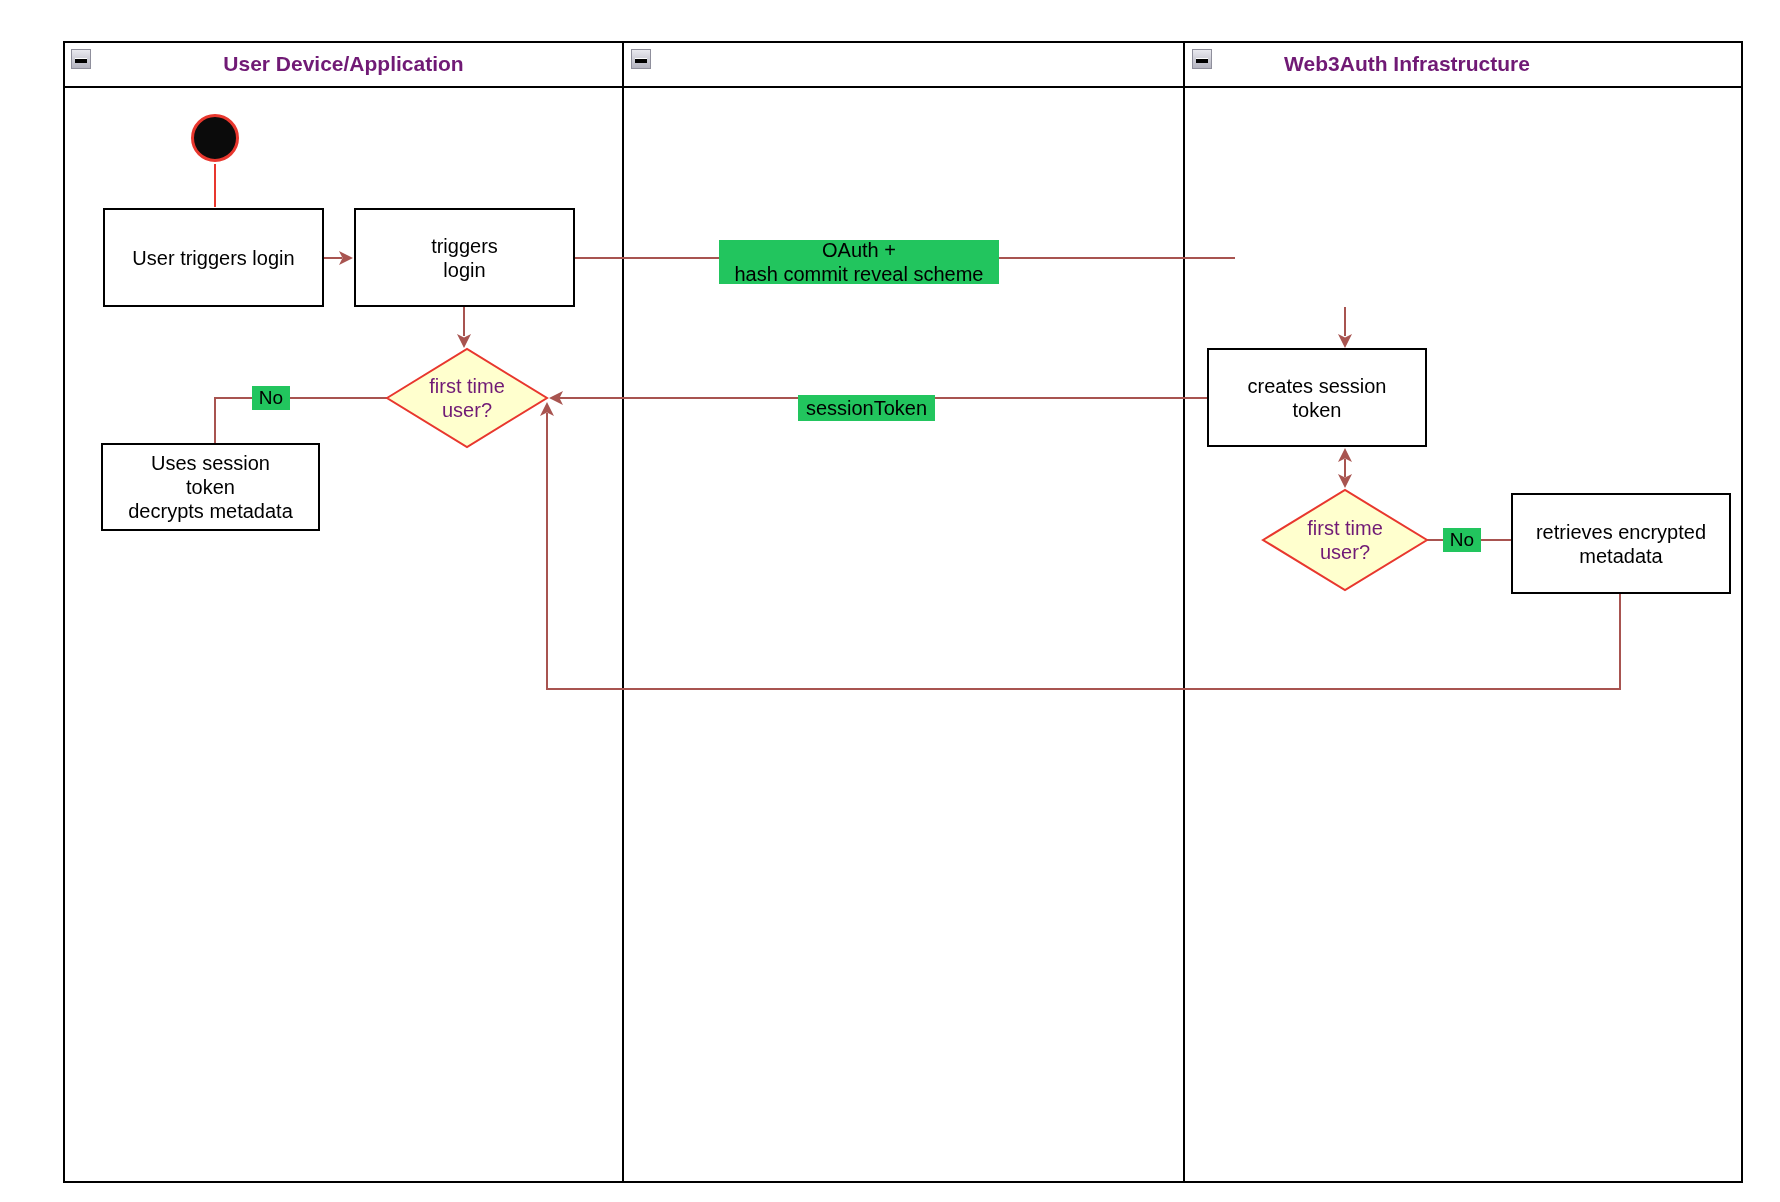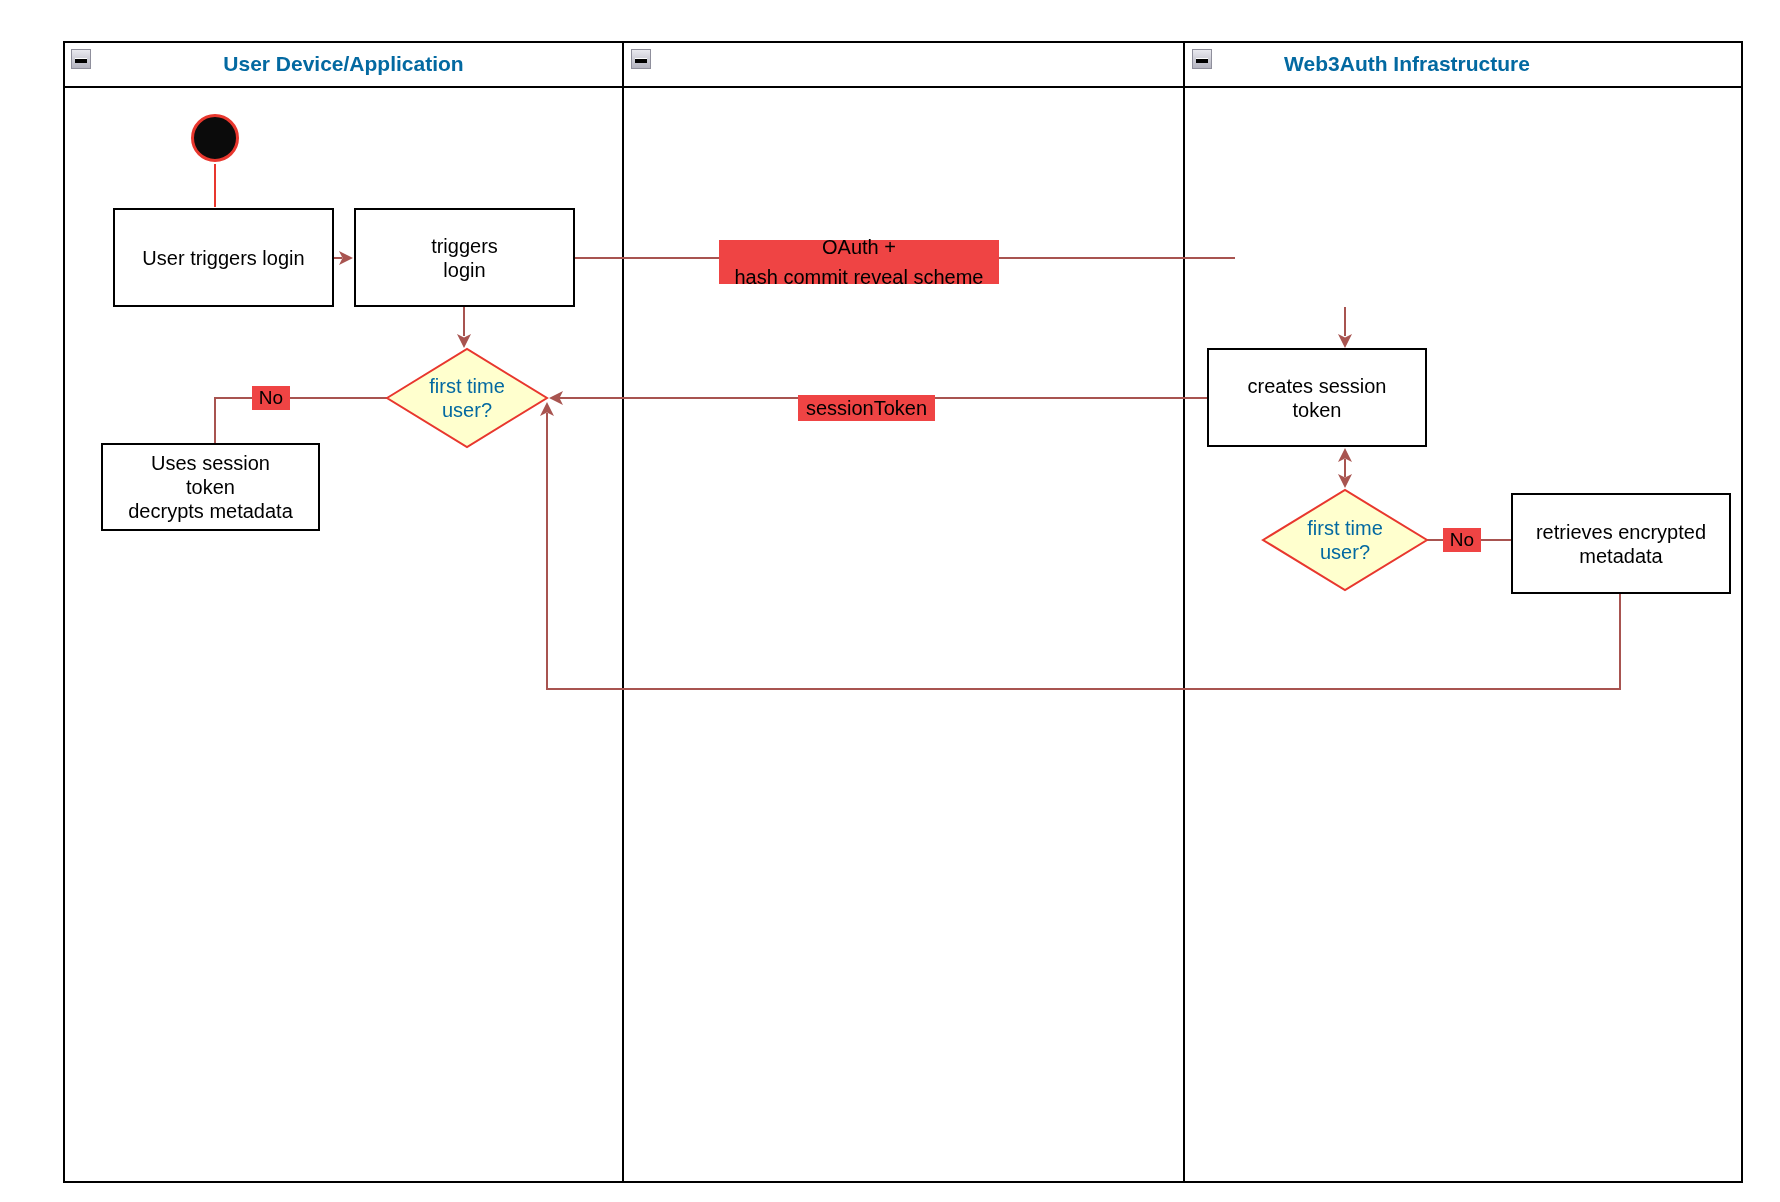--- a/index.html
+++ b/index.html
@@ -28,21 +28,21 @@
     width: 2px; top: 41px; height: 1142px;
     background: #000;
   }
   #header-underline {
     left: 63px; top: 86px; width: 1680px; height: 2px;
     background: #000;
   }
   .lane-header {
     top: 41px; height: 46px;
     display: flex; align-items: center; justify-content: center;
-    font-size: 21px; font-weight: bold; color: #0369a1;
+    font-size: 21px; font-weight: bold; color: #701a75;
   }
   .collapse-btn {
     top: 49px; width: 20px; height: 20px;
     box-sizing: border-box;
     border: 1px solid #8f8f9c;
     background: linear-gradient(#e9e9ef, #b4b4c0);
     cursor: pointer;
   }
   .collapse-btn .minus-bar {
     position: absolute; left: 3px; top: 8px;
@@ -63,26 +63,26 @@
     border: 2px solid #000;
     box-sizing: border-box;
     display: flex; align-items: center; justify-content: center;
     text-align: center;
     font-size: 20px; line-height: 24px; color: #000;
   }
   .node-label, .diamond-label, .edge-label { white-space: pre-line; }
   .diamond-label {
     display: flex; align-items: center; justify-content: center;
     text-align: center;
-    font-size: 20px; line-height: 24px; color: #0369a1;
+    font-size: 20px; line-height: 24px; color: #701a75;
   }
   .edge-label {
-    background: #ef4444;
+    background: #22c55e;
     text-align: center;
-    font-size: 20px; line-height: 30px; color: #000;
+    font-size: 20px; line-height: 24px; color: #000;
     display: flex; align-items: center; justify-content: center;
   }
   #start-node {
     left: 191px; top: 114px;
     width: 42px; height: 42px;
     background: #0b0b0b;
     border: 3px solid #e8372e;
     border-radius: 50%;
   }
 </style>
@@ -141,21 +141,21 @@
 
     <polyline points="1620,594 1620,689 547,689 547,413" stroke="#a85450" stroke-width="2" fill="none"></polyline>
     <path d="M547,402 L540,416 L547,412.5 L554,416 Z" fill="#a85450"></path>
 
     <polygon points="387,398 467,349 547,398 467,447" fill="#ffffce" stroke="#e8372e" stroke-width="2"></polygon>
     <polygon points="1263,540 1345,490 1427,540 1345,590" fill="#ffffce" stroke="#e8372e" stroke-width="2"></polygon>
   </svg>
 
   <div id="start-node" class="abs"></div>
 
-  <div class="node abs" style="left:113px; top:208px; width:221px; height:99px">
+  <div class="node abs" style="left:103px; top:208px; width:221px; height:99px">
     <span class="node-label">User triggers login</span>
   </div>
 
   <div class="node abs" style="left:354px; top:208px; width:221px; height:99px">
     <span class="node-label">triggers
 login</span>
   </div>
 
   <div class="node abs" style="left:101px; top:443px; width:219px; height:88px">
     <span class="node-label">Uses session

